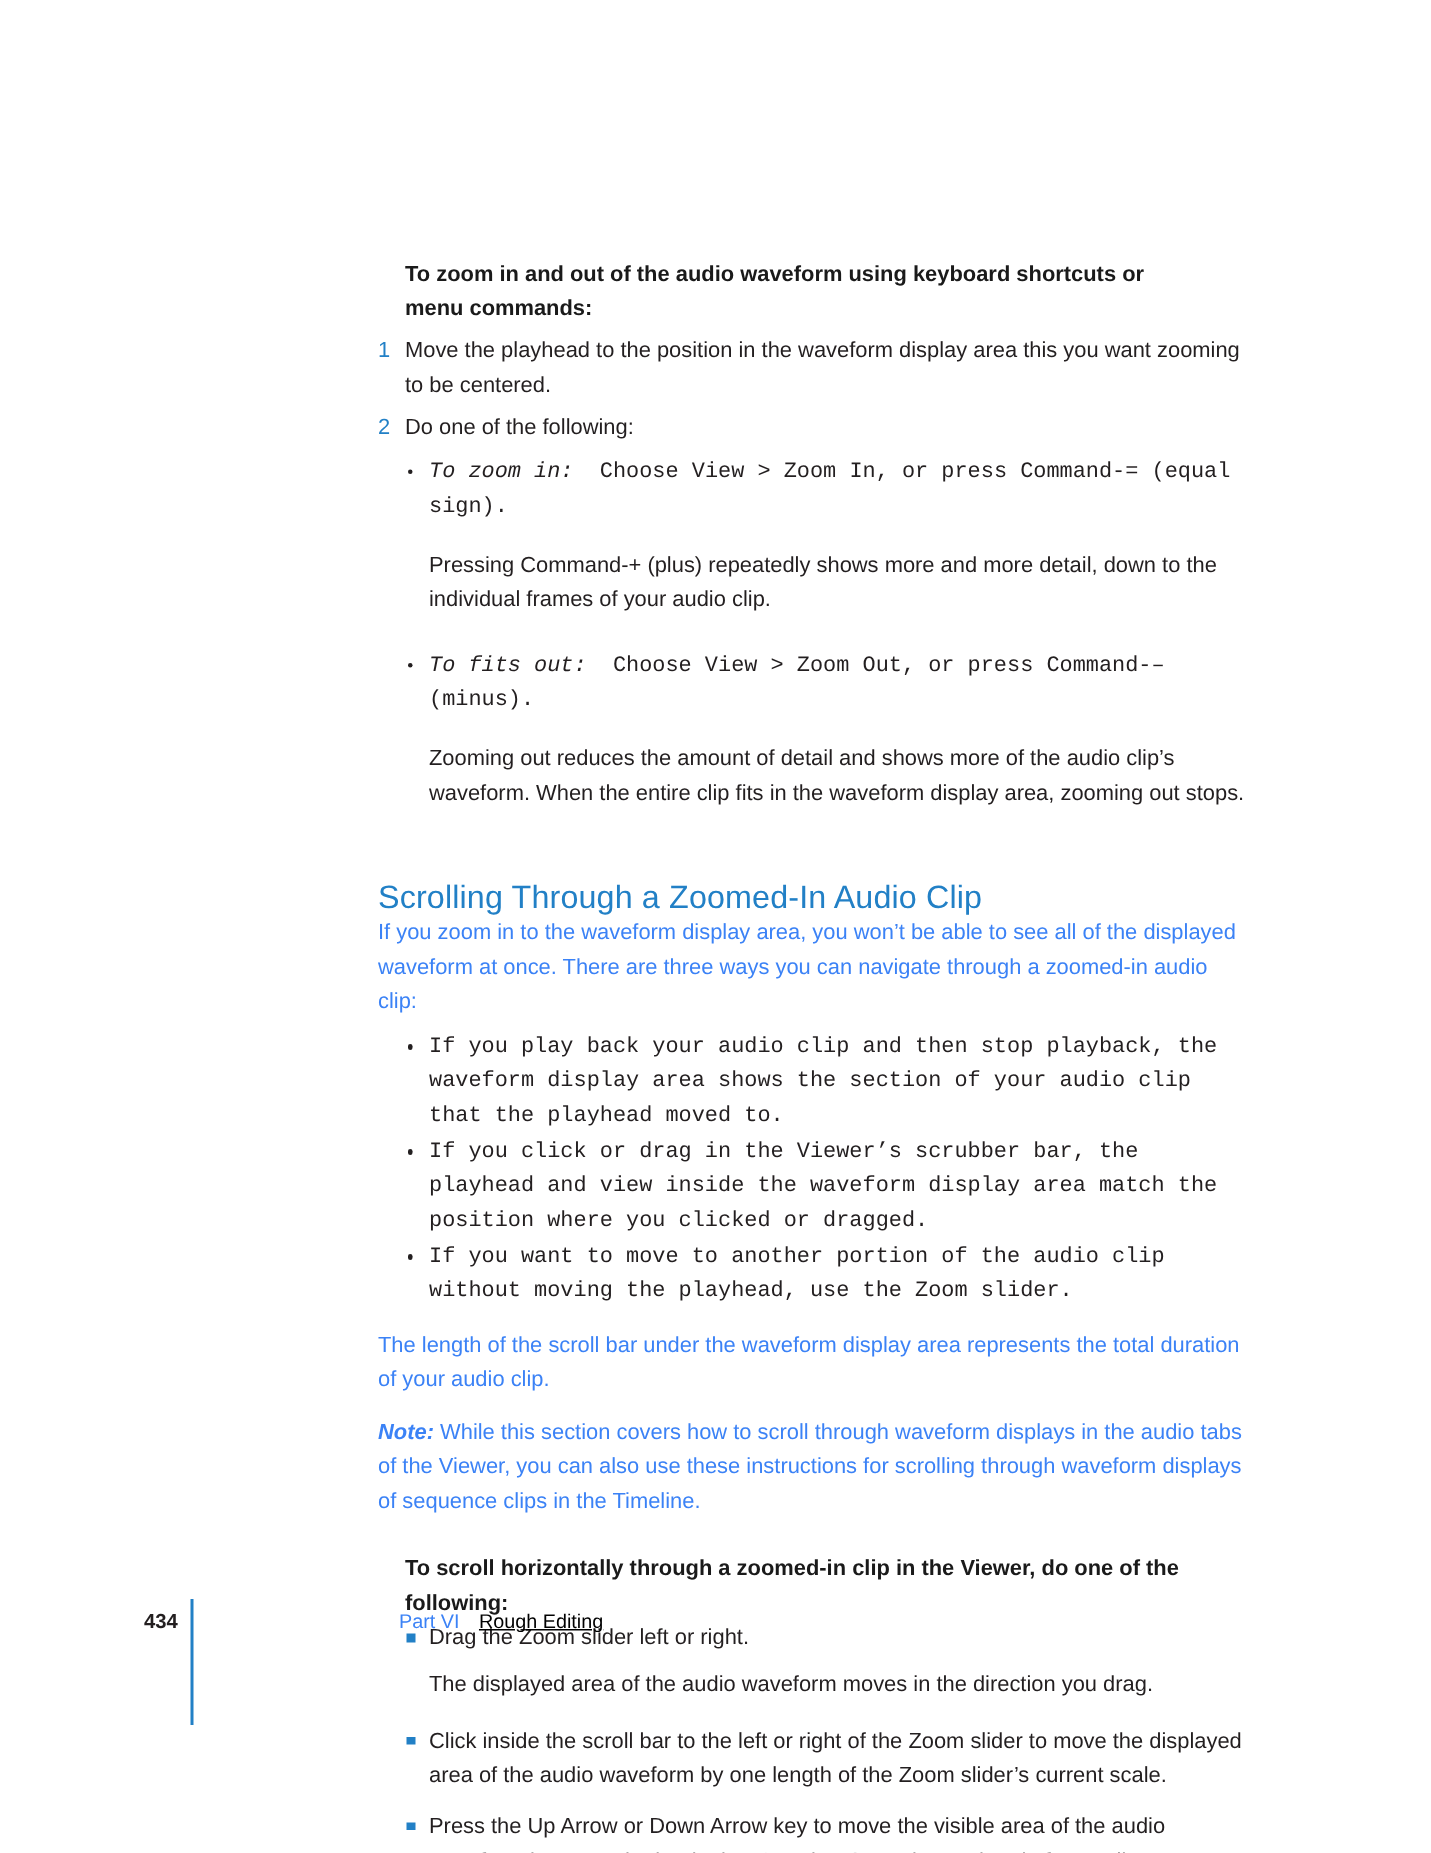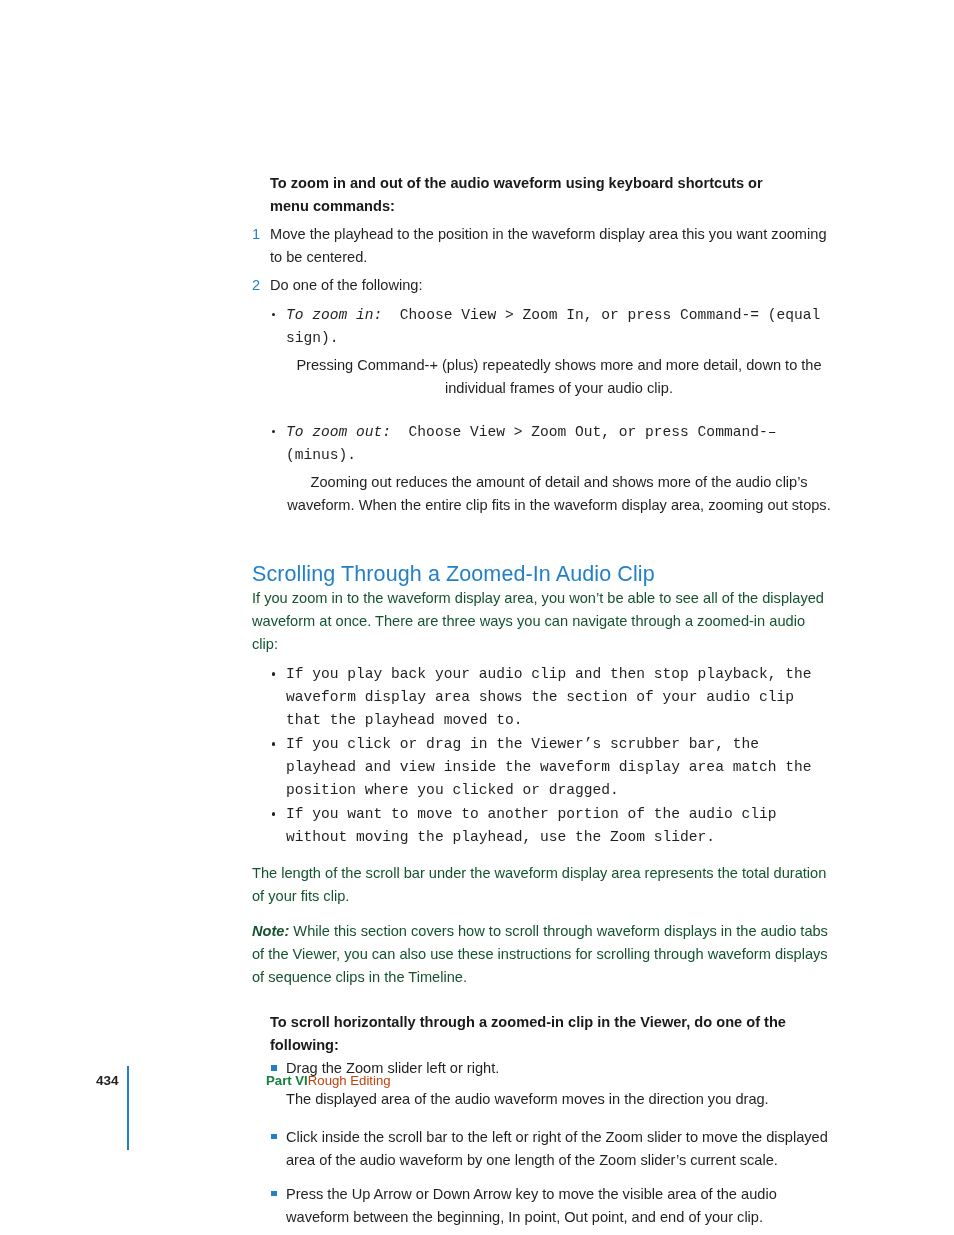--- a/index.html
+++ b/index.html
@@ -29,21 +29,21 @@
     position: absolute;
     left: 252px;
     top: 172px;
     width: 580px;
   }
 
   
   .para {
     font-size: 14.6px;
     line-height: 23px;
-    color: #14532d;
+    color: #3b82f6;
     margin: 0 0 0 0;
   }
   .bold-head {
     font-size: 14.6px;
     line-height: 23px;
     font-weight: bold;
     color: #1a1a1a;
     margin: 0;
     padding-left: 18px;
   }
@@ -90,22 +90,21 @@
   }
   .dot-item .dot-body {
     font-size: 14.6px;
     line-height: 23px;
     font-family: Liberation Mono, monospace;
   }
   .sub-para {
     font-size: 14.6px;
     line-height: 23px;
     padding-left: 16px;
-    margin-top: 4px;
-    text-align: center;
+    margin-top: 16px;
   }
 
   
   .sq-list {
     padding-left: 18px;
   }
   .sq-item {
     position: relative;
     padding-left: 16px;
     margin-top: 7px;
@@ -178,26 +177,27 @@
   }
   .footer-text {
     position: absolute;
     left: 266px;
     top: 8px;
     font-size: 13.2px;
     line-height: 18px;
     white-space: nowrap;
   }
   .footer-part {
-    font-weight: bold;
-    color: #15803d;
+    font-weight: normal;
+    color: #3b82f6;
   }
   .footer-chapter {
-    color: #c2410c;
-    margin-left: 0;
+    color: #000000;
+    margin-left: 13px;
+    text-decoration: underline;
   }
 </style>
 </head>
 <body>
 
 <div class="page">
 
   <div class="content">
 
     <div>
@@ -220,21 +220,21 @@
       <div class="dot-item">
         <span class="dot"></span>
         <span class="dot-body"><em class="it">To zoom in:</em>&nbsp; <span>Choose View &gt; Zoom In, or press Command-= (equal sign).</span></span>
       </div>
       <p class="sub-para">Pressing Command-+ (plus) repeatedly shows more and more detail, down to the individual frames of your audio clip.</p>
 
       <div class="gap-s"></div>
 
       <div class="dot-item">
         <span class="dot"></span>
-        <span class="dot-body"><em class="it">To zoom out:</em>&nbsp; <span>Choose View &gt; Zoom Out, or press Command-– (minus).</span></span>
+        <span class="dot-body"><em class="it">To fits out:</em>&nbsp; <span>Choose View &gt; Zoom Out, or press Command-– (minus).</span></span>
       </div>
       <p class="sub-para">Zooming out reduces the amount of detail and shows more of the audio clip’s waveform. When the entire clip fits in the waveform display area, zooming out stops.</p>
 
     </div>
 
     <div class="gap-xl"></div>
 
     <h2 class="section-h2">Scrolling Through a Zoomed-In Audio Clip</h2>
 
     <p class="para">If you zoom in to the waveform display area, you won’t be able to see all of the displayed waveform at once. There are three ways you can navigate through a zoomed-in audio clip:</p>
@@ -249,21 +249,21 @@
         <span class="dot-body">If you click or drag in the Viewer’s scrubber bar, the playhead and view inside the waveform display area match the position where you clicked or dragged.</span>
       </div>
       <div class="dot-item">
         <span class="dot"></span>
         <span class="dot-body">If you want to move to another portion of the audio clip without moving the playhead, use the Zoom slider.</span>
       </div>
     </div>
 
     <div class="gap-m"></div>
 
-    <p class="para">The length of the scroll bar under the waveform display area represents the total duration of your fits clip.</p>
+    <p class="para">The length of the scroll bar under the waveform display area represents the total duration of your audio clip.</p>
 
     <div class="gap-m"></div>
 
     <p class="para"><strong class="bd" style="font-style:italic">Note:</strong>
        <span>While this section covers how to scroll through waveform displays in the audio tabs of the Viewer, you can also use these instructions for scrolling through waveform displays of sequence clips in the Timeline.</span></p>
 
     <div class="gap-l"></div>
 
     <p class="bold-head" style="padding-left:18px">To scroll horizontally through a zoomed-in clip in the Viewer, do one of the following:</p>
 

